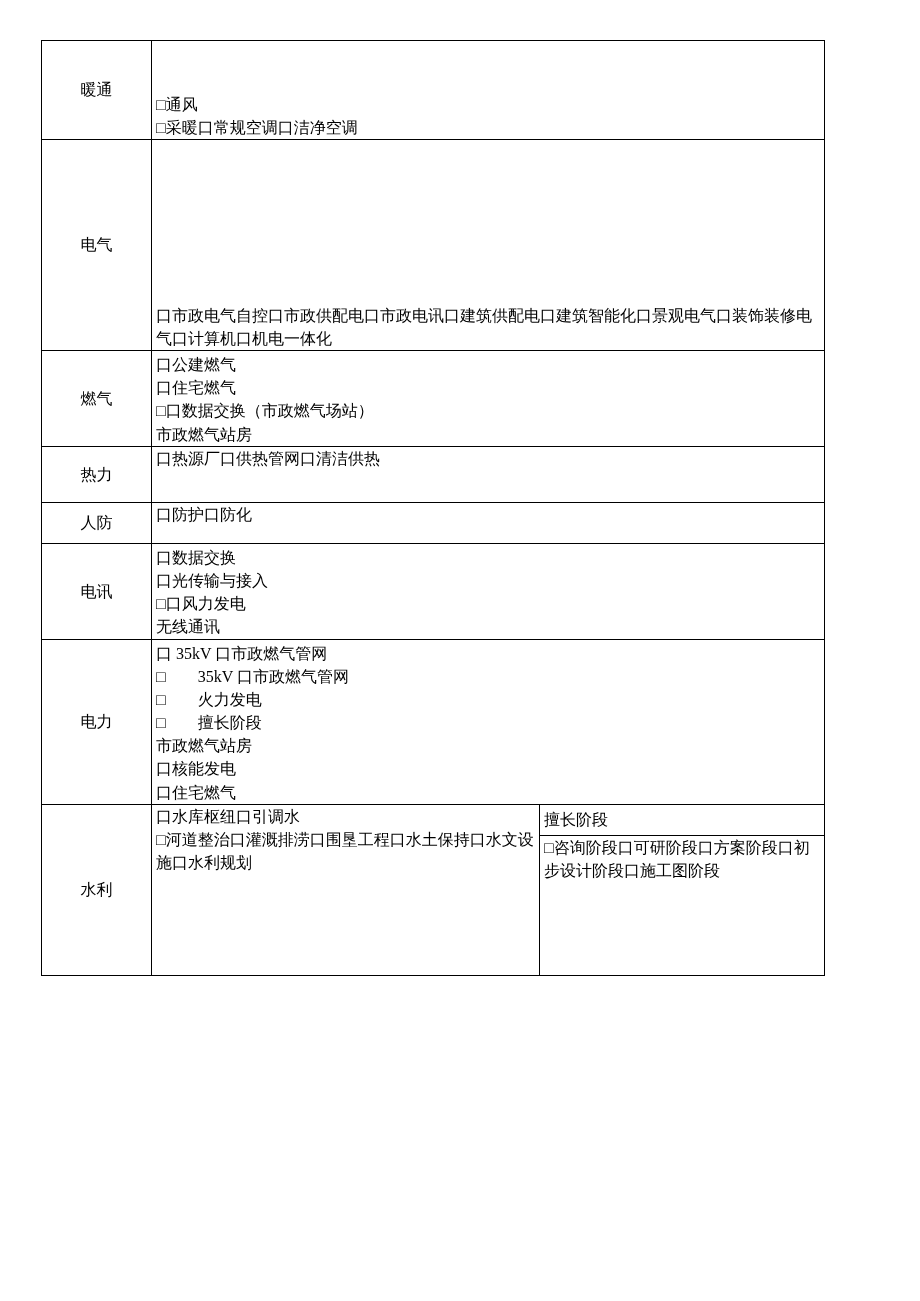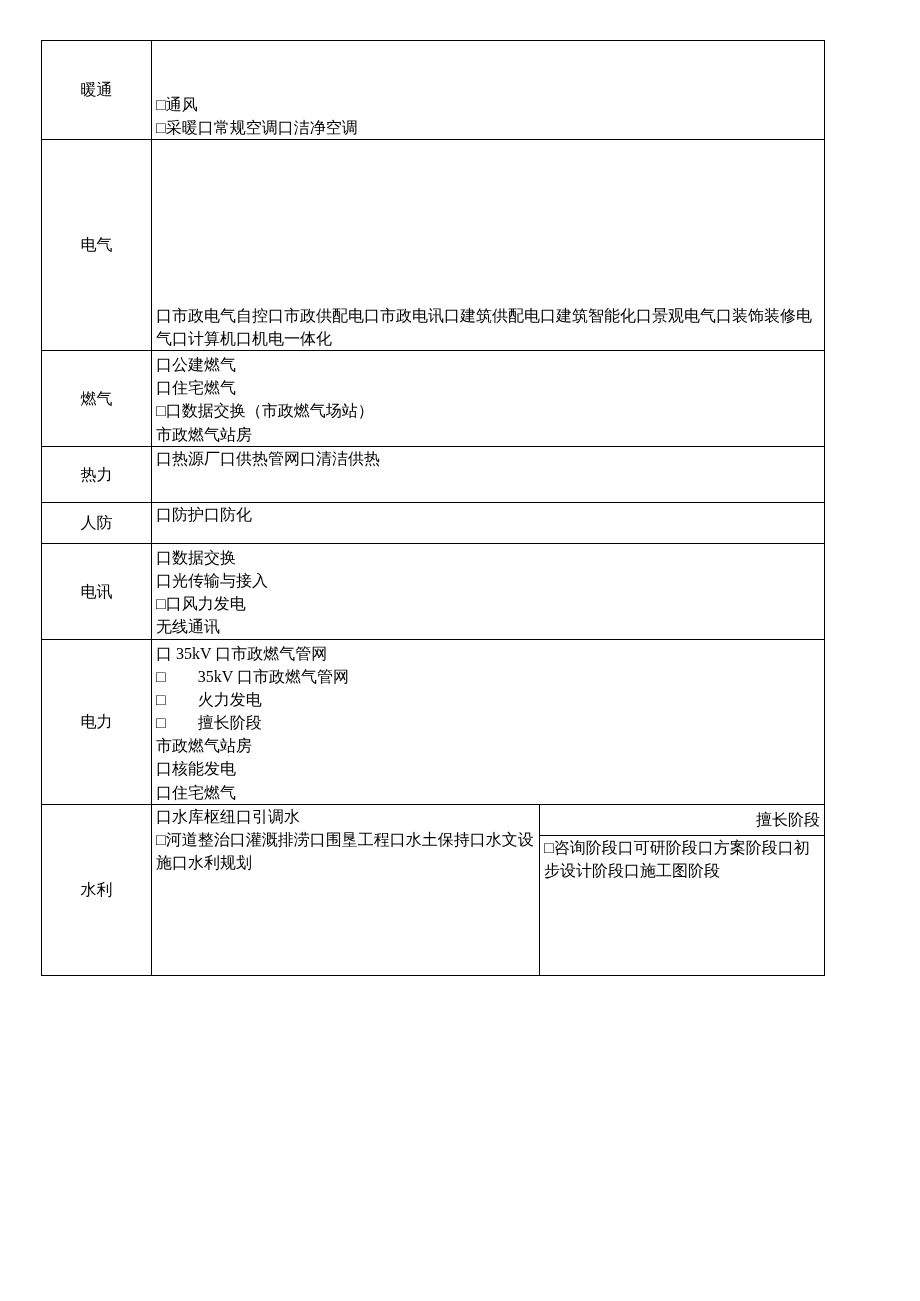--- a/index.html
+++ b/index.html
@@ -33,21 +33,21 @@
   .label-cell {
     text-align: center;
     vertical-align: middle;
   }
   .col1 { width: 110px; }
   .col2 { }
   .col3 { width: 285px; }
   .tall1 { height: 98px; }
   .tall-elec { height: 210px; }
   .content-bottom { vertical-align: bottom; }
-  .center { text-align: right; }
+  .center { text-align: left; }
   .pad-top { padding-top: 2px; }
 </style>
 </head>
 <body>
 
 <div class="page">
 <table>
 <colgroup>
   <col class="col1">
   <col class="col2">

